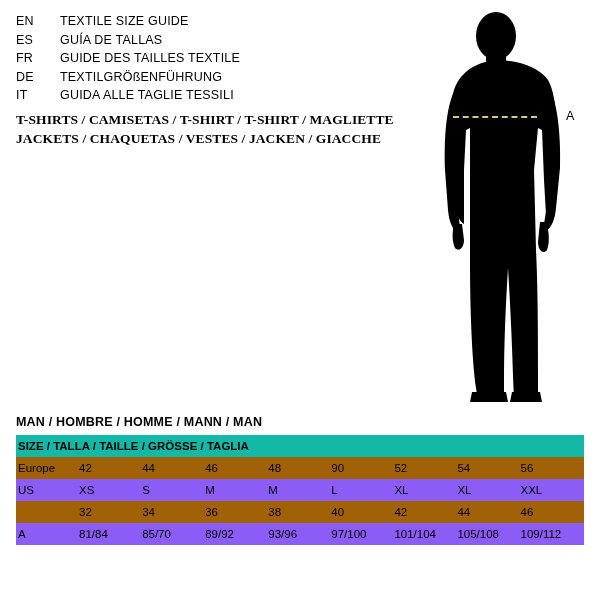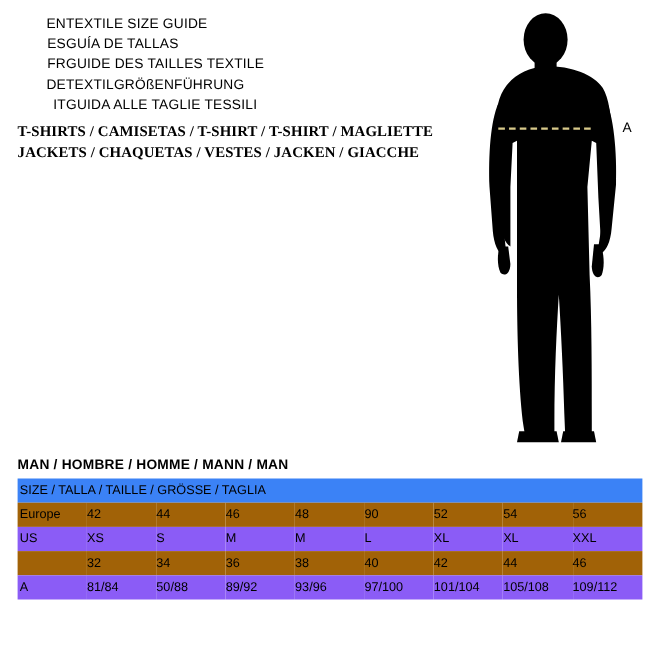--- a/index.html
+++ b/index.html
@@ -31,21 +31,20 @@
   .lang-row {
     display: flex;
     align-items: baseline;
     height: 18.5px;
     font-size: 12.5px;
     letter-spacing: 0.2px;
   }
   .lang-code {
     width: 44px;
     flex: 0 0 44px;
-    text-align: right;
   }
   .lang-text {
     flex: 1 1 auto;
   }
 
   
   .cat-block {
     position: absolute;
     left: 16px;
     top: 110px;
@@ -106,23 +105,24 @@
     width: 568px;
     font-size: 11.5px;
     table-layout: fixed;
   }
   table.sizes td {
     padding: 3px 0 3px 0;
     height: 16px;
     vertical-align: middle;
   }
   .row-head td {
-    background: #3b82f6;
+    background: #14b8a6;
     font-size: 11.5px;
     padding-left: 0;
+    font-weight: bold;
   }
   .row-alt td {
     background: #8b5cf6;
   }
   .row-plain td {
     background: #a16207;
   }
   .col-label {
     width: 92px;
     padding-left: 2px !important;
@@ -262,21 +262,21 @@
           <td class="cell">38</td>
           <td class="cell">40</td>
           <td class="cell">42</td>
           <td class="cell">44</td>
           <td class="cell">46</td>
         </tr>
 
         <tr class="row-alt">
           <td class="col-label">A</td>
           <td class="cell">81/84</td>
-          <td class="cell">50/88</td>
+          <td class="cell">85/70</td>
           <td class="cell">89/92</td>
           <td class="cell">93/96</td>
           <td class="cell">97/100</td>
           <td class="cell">101/104</td>
           <td class="cell">105/108</td>
           <td class="cell">109/112</td>
         </tr>
       </tbody>
     </table>
   </div>

